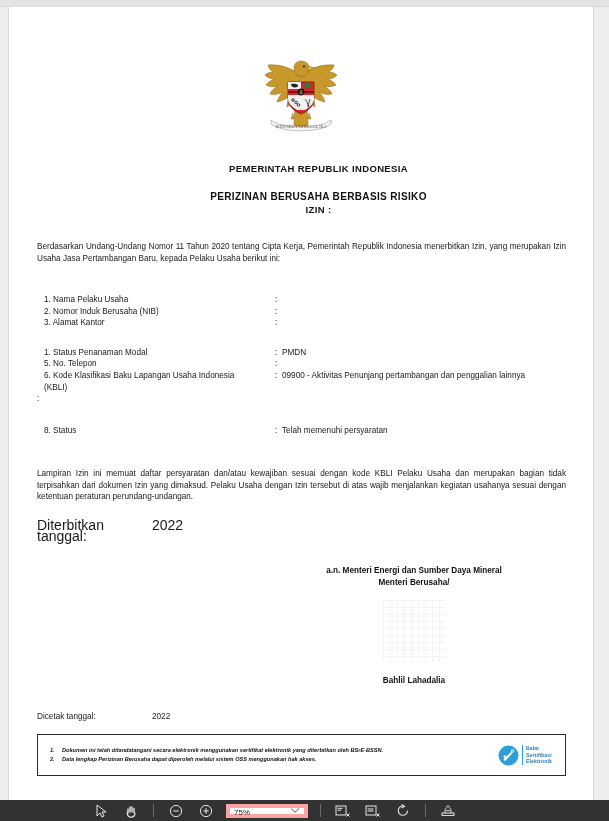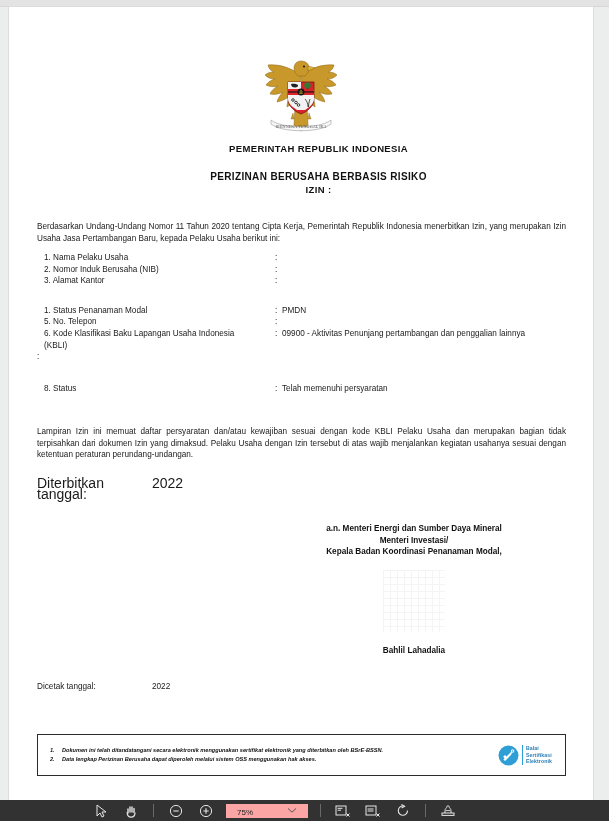--- a/index.html
+++ b/index.html
@@ -46,21 +46,21 @@
   
   .emblem-wrap {
     margin-top: 48px;
     text-align: center;
     height: 88px;
   }
   .emblem { display: inline-block; }
 
   .title-block {
     text-align: center;
-    margin-top: 0;
+    margin-top: 20px;
     padding-left: 35px;
   }
   .title-1 {
     font-size: 9.5px;
     font-weight: bold;
     letter-spacing: 0.35px;
     color: #111;
   }
   .title-2 {
     font-size: 10px;
@@ -85,21 +85,21 @@
     font-size: 8.2px;
     line-height: 11.5px;
     color: #1a1a1a;
     text-align: justify;
     margin-top: 26px;
   }
   .para.tight { margin-top: 32px; }
 
   
   .fields {
-    margin-top: 8px;
+    margin-top: 30px;
   }
   .fields.group2 { margin-top: 18px; }
   .fields.group3 { margin-top: 20px; }
 
   .row {
     display: flex;
     align-items: flex-start;
     font-size: 8.2px;
     line-height: 11.6px;
     color: #1a1a1a;
@@ -244,21 +244,21 @@
   .tb-sep {
     width: 1px;
     height: 13px;
     background: #6a6a6a;
     margin: 0 7px;
   }
   .tb-zoom {
     width: 82px;
     height: 14px;
     background: #fff;
-    border: 7px solid #fca5a5;
+    border: 4px solid #fca5a5;
     display: flex;
     align-items: center;
     justify-content: space-between;
     padding: 0 4px;
     box-sizing: border-box;
     margin: 0 5px;
   }
   .tb-zoom .zv {
     font-size: 8px;
     color: #222;
@@ -396,22 +396,21 @@
 
       <div class="para tight">Lampiran Izin ini memuat daftar persyaratan dan/atau kewajiban sesuai dengan kode KBLI Pelaku Usaha dan merupakan bagian tidak terpisahkan dari dokumen Izin yang dimaksud. Pelaku Usaha dengan Izin tersebut di atas wajib menjalankan kegiatan usahanya sesuai dengan ketentuan peraturan perundang-undangan.</div>
 
       <div class="dateline">
         <div class="dl-label">Diterbitkan tanggal:</div>
         <div class="dl-value">2022</div>
       </div>
 
       <div class="sign-block">
         <div class="sign-line">a.n. Menteri Energi dan Sumber Daya Mineral</div>
-        <div class="sign-line">Menteri Investasi/</div>
-        <div class="sign-line">Kepala Badan Koordinasi Penanaman Modal,</div>
+        <div class="sign-line">Menteri Berusaha/</div>
         <div class="qr-slot"></div>
         <div class="sign-name">Bahlil Lahadalia</div>
       </div>
 
       <div class="printline">
         <div class="pl-label">Dicetak tanggal:</div>
         <div class="pl-value">2022</div>
       </div>
 
     </div>

